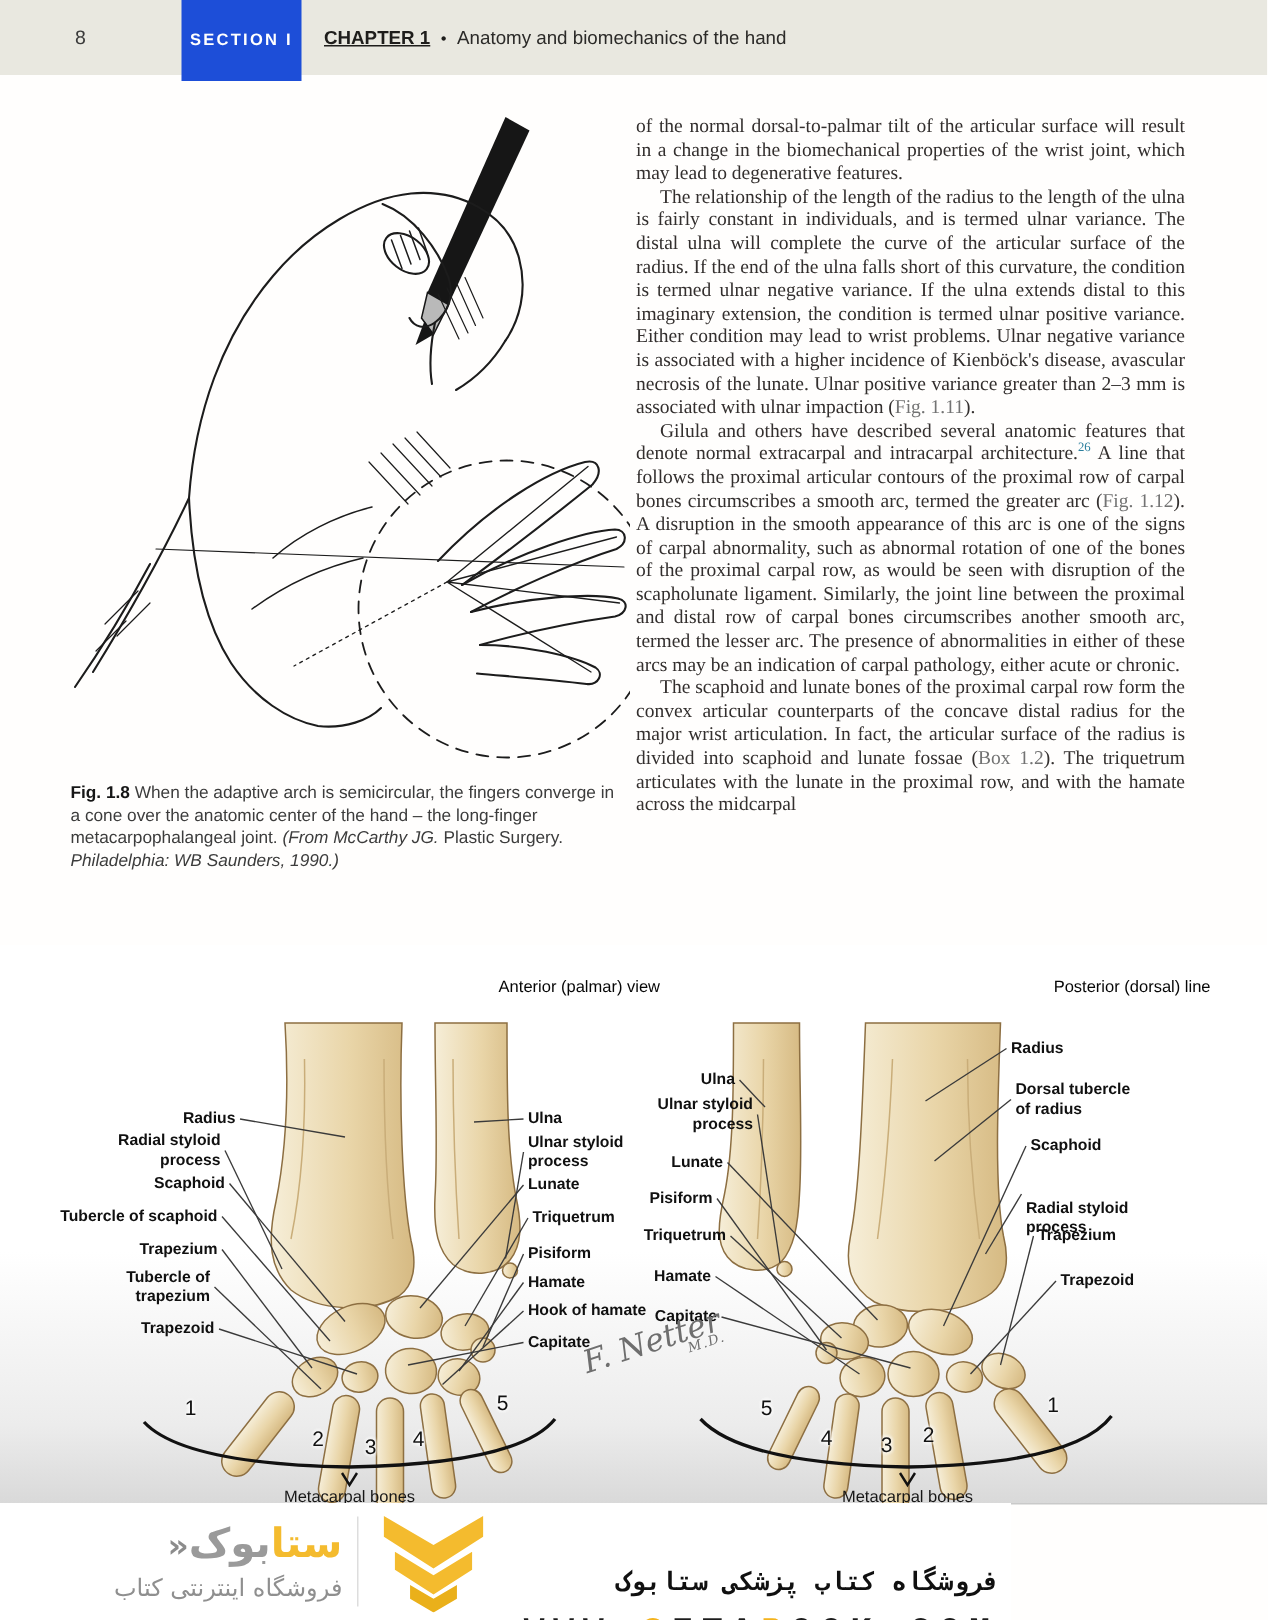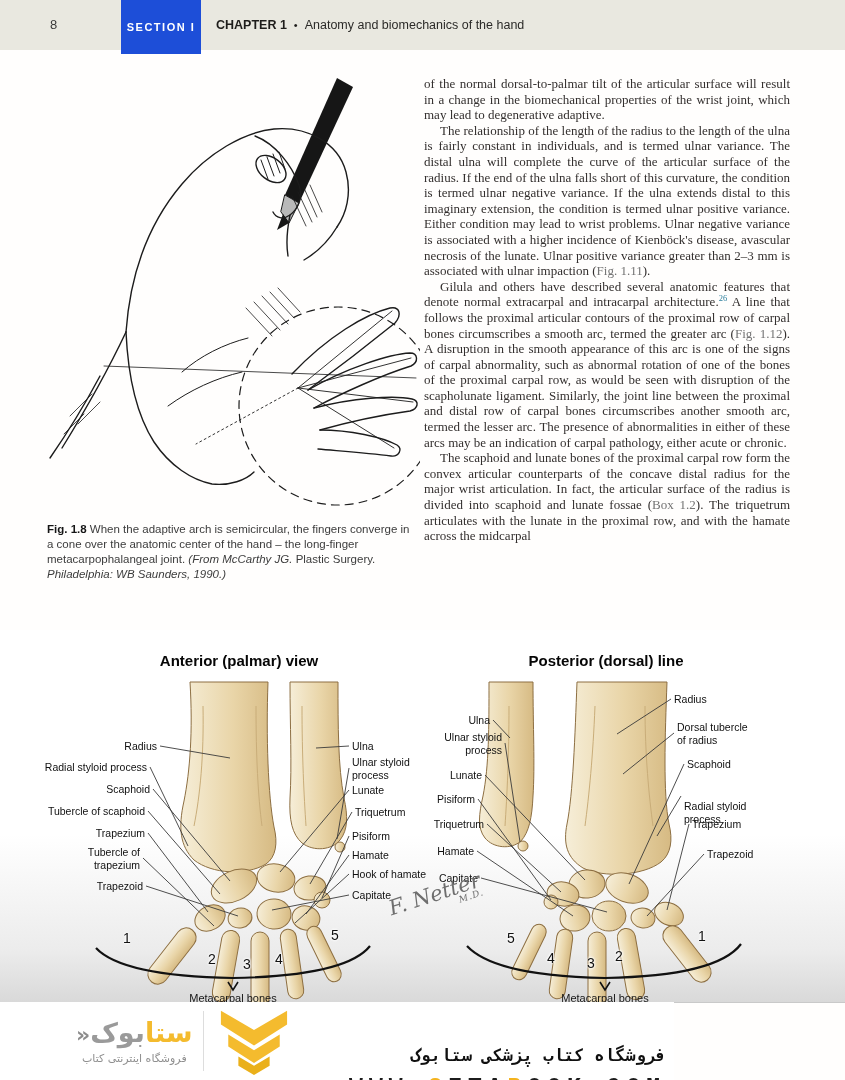--- a/index.html
+++ b/index.html
@@ -5,60 +5,60 @@
   html,body{margin:0;padding:0;background:#ffffff;}
   .page{position:relative;width:845px;height:1080px;background:#fffefd;overflow:hidden;
         font-family:"Liberation Sans",sans-serif;color:#222;}
   
   .header-strip{position:absolute;left:0;top:0;width:845px;height:50px;background:#e9e8e0;}
   .page-num{position:absolute;left:50px;top:0;height:50px;line-height:50px;font-size:13px;color:#3a3a3a;}
   .section-badge{position:absolute;left:121px;top:0;width:80px;height:54px;background:#1d4ed8;
         color:#fff;font-weight:bold;font-size:11px;letter-spacing:1.5px;
         display:flex;align-items:center;justify-content:center;}
   .chapter-line{position:absolute;left:216px;top:0;height:50px;line-height:50px;font-size:12.5px;color:#2b2a28;}
-  .chapter-line b{color:#1e1d1b;}
+  .chapter-line b{color:#1e1d1b;text-decoration:underline;}
   .chapter-line .dot{color:#1e1d1b;margin:0 7px;font-size:11px;}
   
   .bodycol{position:absolute;left:424px;top:76px;width:366px;font-family:"Liberation Serif",serif;
         font-size:13px;line-height:15.6px;color:#332f2e;text-align:justify;}
   .para{margin:0;}
   .para.ind{text-indent:16px;}
   .ref{color:#737373;cursor:pointer;}
   .sup{color:#2d7f9d;font-size:8.5px;vertical-align:super;line-height:0;}
   
   .fig8{position:absolute;left:40px;top:76px;width:380px;height:438px;}
   .fig8 svg{width:100%;height:100%;}
   .caption{position:absolute;left:47px;top:522px;width:372px;font-size:11.5px;line-height:15px;color:#3c3c3c;}
   .caption b{color:#161616;}
   .caption i{font-style:italic;}
   
   .figband{position:absolute;left:0;top:630px;width:845px;height:372px;
         background:linear-gradient(180deg,#ffffff 0%,#ffffff 55%,#ececec 86%,#d9d9d9 100%);
         border-bottom:1px solid #c9c9c9;}
   .wfig{position:absolute;top:16px;width:402px;height:362px;}
   .wfig.ant{left:38px;} .wfig.post{left:405px;}
-  .wtitle{position:absolute;top:6px;left:0;width:100%;text-align:center;font-weight:bold;
-        font-size:15px;color:#060606;}
+  .wtitle{position:absolute;top:6px;left:0;width:100%;text-align:right;font-weight:normal;
+        font-size:11px;color:#060606;}
   .art,.leaders{position:absolute;left:0;top:0;width:402px;height:362px;}
   .blabel{position:absolute;font-size:10.5px;line-height:12.5px;color:#101010;white-space:pre-line;
-        transform:translateY(-50%);}
+        transform:translateY(-50%);font-weight:bold;}
   .blabel.side-left{text-align:right;}
   .blabel.side-right{text-align:left;}
   .bnum{position:absolute;font-size:14px;color:#111;transform:translate(-50%,-50%);
         text-shadow:0 0 3px #fff,0 0 3px #fff,0 0 3px #fff;}
   .bracelabel{position:absolute;width:160px;text-align:center;font-size:11px;color:#161616;}
   .signature{position:absolute;left:388px;top:252px;transform:rotate(-18deg);
         font-family:"DejaVu Serif",serif;font-style:italic;color:#6e6e6e;font-size:21px;}
   .signature .md{font-size:9px;letter-spacing:1px;display:block;text-align:right;margin-top:-4px;}
   
   .footer{position:absolute;left:0;top:1002px;width:674px;height:78px;background:#fff;}
   .logo{position:absolute;left:76px;top:4px;height:70px;display:flex;align-items:center;gap:10px;}
   .wordmark{direction:rtl;font-size:27px;font-weight:bold;font-family:"DejaVu Sans",sans-serif;line-height:30px;}
   .wm-y{color:#f4bb2e;} .wm-g{color:#9a9a9a;} .guil{color:#8c8c8c;font-size:22px;}
-  .tagline{direction:rtl;font-size:11px;color:#8f8f8f;text-align:center;margin-top:2px;
+  .tagline{direction:rtl;font-size:16px;color:#8f8f8f;text-align:center;margin-top:2px;
         font-family:"DejaVu Sans",sans-serif;}
   .logo-divider{width:1px;height:60px;background:#ddd;}
   .footer-right{position:absolute;right:8px;top:2px;text-align:right;font-family:Liberation Mono, monospace;margin-top:40px;}
   .fa-head{direction:rtl;font-size:17px;font-weight:bold;color:#101010;line-height:26px;}
   .www{font-size:23px;font-weight:bold;letter-spacing:6px;color:#1c1c1c;line-height:36px;}
   .www .accent{color:#f4b31d;}
 </style>
 </head>
 <body>
 
@@ -106,21 +106,21 @@
         <path d="M258,312 L352,235 M258,312 L371,282 M258,312 L373,326 M258,312 L354,372" stroke-width="0.9"></path>
         <path d="M64,290 L376,302" stroke-width="0.8"></path>
         <path d="M258,312 L156,368" stroke-width="0.9" stroke-dasharray="2 3"></path>
       </g>
     </svg>
   </div>
 
   <div class="caption" id="cap8"><b>Fig. 1.8 </b><span>When the adaptive arch is semicircular, the fingers converge in a cone over the anatomic center of the hand – the long-finger metacarpophalangeal joint. </span><i>(From McCarthy JG. </i><span>Plastic Surgery. </span><i>Philadelphia: WB Saunders, 1990.)</i></div>
 
   <div class="bodycol" id="paras">
-      <p class="para"><span>of the normal dorsal-to-palmar tilt of the articular surface will result in a change in the biomechanical properties of the wrist joint, which may lead to degenerative adaptive.</span></p>
+      <p class="para"><span>of the normal dorsal-to-palmar tilt of the articular surface will result in a change in the biomechanical properties of the wrist joint, which may lead to degenerative features.</span></p>
       <p class="para ind"><span>The relationship of the length of the radius to the length of the ulna is fairly constant in individuals, and is termed ulnar variance. The distal ulna will complete the curve of the articular surface of the radius. If the end of the ulna falls short of this curvature, the condition is termed ulnar negative variance. If the ulna extends distal to this imaginary extension, the condition is termed ulnar positive variance. Either condition may lead to wrist problems. Ulnar negative variance is associated with a higher incidence of Kienböck's disease, avascular necrosis of the lunate. Ulnar positive variance greater than 2–3 mm is associated with ulnar impaction (</span><span class="ref">Fig. 1.11</span><span>).</span></p>
       <p class="para ind"><span>Gilula and others have described several anatomic features that denote normal extracarpal and intracarpal architecture.</span><span class="sup">26</span><span> A line that follows the proximal articular contours of the proximal row of carpal bones circumscribes a smooth arc, termed the greater arc (</span><span class="ref">Fig. 1.12</span><span>). A disruption in the smooth appearance of this arc is one of the signs of carpal abnormality, such as abnormal rotation of one of the bones of the proximal carpal row, as would be seen with disruption of the scapholunate ligament. Similarly, the joint line between the proximal and distal row of carpal bones circumscribes another smooth arc, termed the lesser arc. The presence of abnormalities in either of these arcs may be an indication of carpal pathology, either acute or chronic.</span></p>
       <p class="para ind"><span>The scaphoid and lunate bones of the proximal carpal row form the convex articular counterparts of the concave distal radius for the major wrist articulation. In fact, the articular surface of the radius is divided into scaphoid and lunate fossae (</span><span class="ref">Box 1.2</span><span>). The triquetrum articulates with the lunate in the proximal row, and with the hamate across the midcarpal</span></p>
     </div>
 
   <div class="figband">
 
     <div class="wfig ant">
       <svg class="art" viewBox="0 0 402 362">
         <defs>

